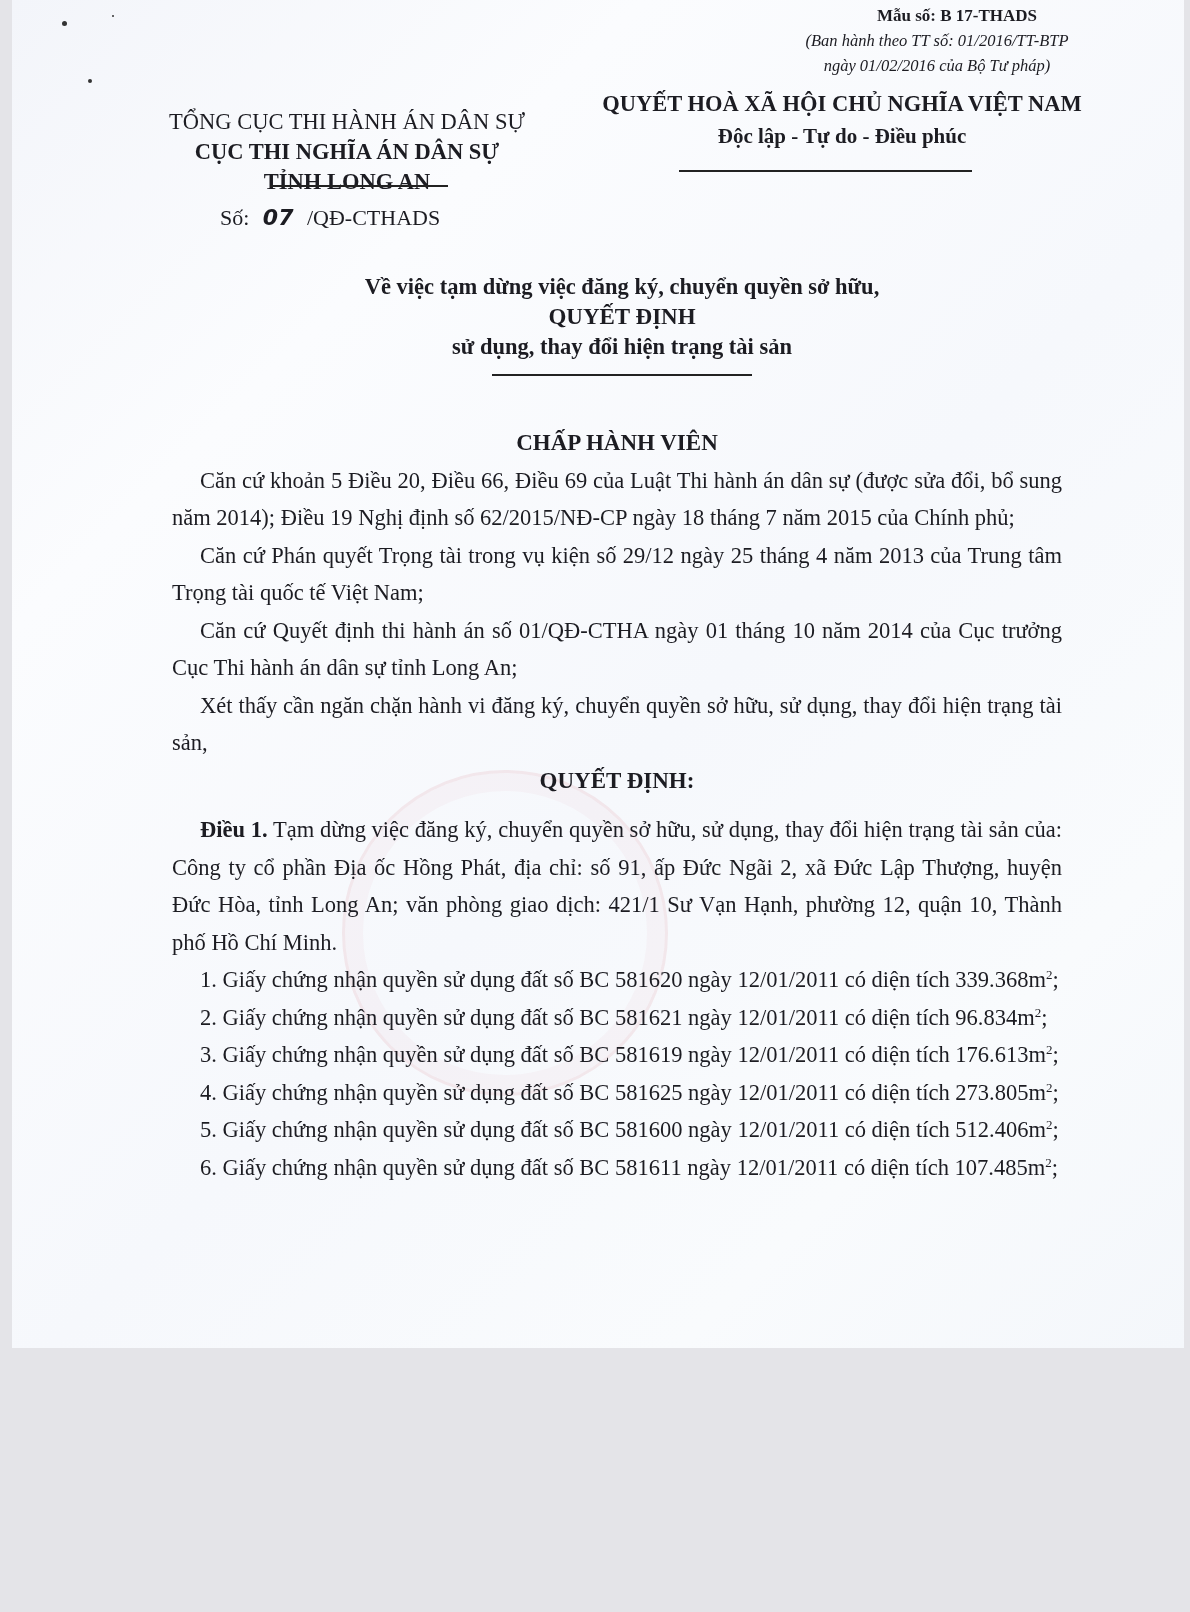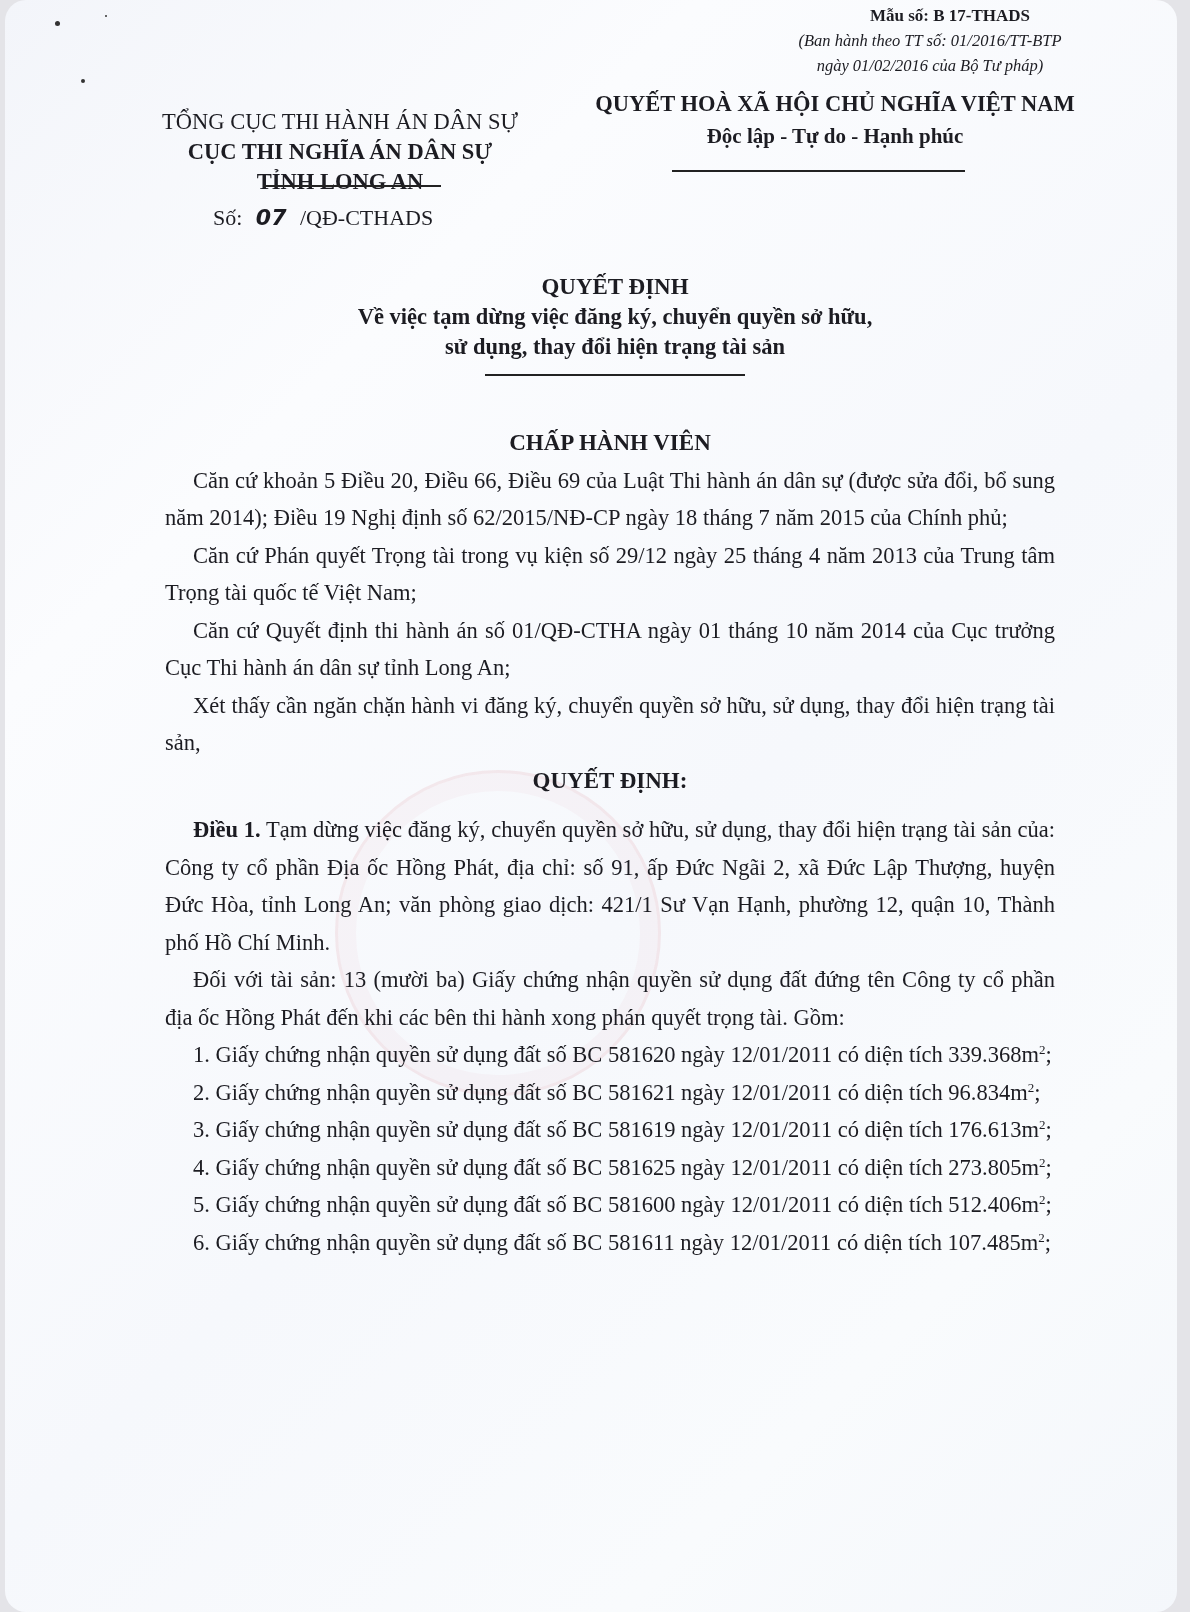--- a/index.html
+++ b/index.html
@@ -3,24 +3,23 @@
   <meta charset="utf-8">
   <style>
     html, body { margin: 0; padding: 0; }
     body {
       width: 1190px; height: 1612px; overflow: hidden;
       background: #e4e4e8;
       font-family: "Liberation Serif", "DejaVu Serif", serif;
       color: #1c1c22;
     }
     .page {
-      position: absolute; left: 5px; top: 0; width: 1172px; height: 1612px;
+      position: absolute; left: 12px; top: 0; width: 1172px; height: 1348px;
       background: linear-gradient(135deg, #f3f5fa 0%, #fbfcfe 25%, #f6f8fc 55%, #f9fbfd 80%, #f4f7fb 100%);
       overflow: hidden;
-      border-radius: 21px;
     }
     .abs { position: absolute; white-space: nowrap; }
     .stamp {
       position: absolute; left: 330px; top: 770px; width: 320px; height: 320px;
       border-radius: 50%; border: 3px solid rgba(210,80,90,0.10);
       box-shadow: inset 0 0 0 18px rgba(210,80,90,0.04);
     }
     .specks span { position: absolute; background: #333; border-radius: 50%; }
 
     .form-no { left: 790px; top: 6px; width: 310px; text-align: center; font-weight: bold; font-size: 17px; }
@@ -65,46 +64,45 @@
 
   <div class="abs agency">
     <div class="l1">TỔNG CỤC THI HÀNH ÁN DÂN SỰ</div>
     <div class="l2">CỤC THI NGHĨA ÁN DÂN SỰ</div>
     <div class="l3">TỈNH LONG AN</div>
   </div>
   <div class="rule" style="left:258px;top:185px;width:178px;"></div>
 
   <div class="abs nation">
     <div class="l1">QUYẾT HOÀ XÃ HỘI CHỦ NGHĨA VIỆT NAM</div>
-    <div class="l2">Độc lập - Tự do - Hạnh phúc</div>
+    <div class="l2">Độc lập - Tự do - Điều phúc</div>
   </div>
   <div class="rule" style="left:667px;top:170px;width:293px;"></div>
 
   <div class="abs docno">
     <span>Số:</span>
     <span class="hand">07</span>
     <span>/QĐ-CTHADS</span>
   </div>
 
   <div class="abs title">
+    <div>Về việc tạm dừng việc đăng ký, chuyển quyền sở hữu,</div>
     <div style="font-size:23px;">QUYẾT ĐỊNH</div>
-    <div>Về việc tạm dừng việc đăng ký, chuyển quyền sở hữu,</div>
     <div>sử dụng, thay đổi hiện trạng tài sản</div>
   </div>
   <div class="rule" style="left:480px;top:374px;width:260px;"></div>
 
   <div class="abs body" style="top:424px; white-space:normal;">
     <div class="heading">CHẤP HÀNH VIÊN</div>
     <p class="para">Căn cứ khoản 5 Điều 20, Điều 66, Điều 69 của Luật Thi hành án dân sự (được sửa đổi, bổ sung năm 2014); Điều 19 Nghị định số 62/2015/NĐ-CP ngày 18 tháng 7 năm 2015 của Chính phủ;</p>
     <p class="para">Căn cứ Phán quyết Trọng tài trong vụ kiện số 29/12 ngày 25 tháng 4 năm 2013 của Trung tâm Trọng tài quốc tế Việt Nam;</p>
     <p class="para">Căn cứ Quyết định thi hành án số 01/QĐ-CTHA ngày 01 tháng 10 năm 2014 của Cục trưởng Cục Thi hành án dân sự tỉnh Long An;</p>
     <p class="para">Xét thấy cần ngăn chặn hành vi đăng ký, chuyển quyền sở hữu, sử dụng, thay đổi hiện trạng tài sản,</p>
     <div class="heading" style="margin-bottom:12px;">QUYẾT ĐỊNH:</div>
     <p class="para"><span class="bold">Điều 1.</span><span> Tạm dừng việc đăng ký, chuyển quyền sở hữu, sử dụng, thay đổi hiện trạng tài sản của: Công ty cổ phần Địa ốc Hồng Phát, địa chỉ: số 91, ấp Đức Ngãi 2, xã Đức Lập Thượng, huyện Đức Hòa, tỉnh Long An; văn phòng giao dịch: 421/1 Sư Vạn Hạnh, phường 12, quận 10, Thành phố Hồ Chí Minh.</span></p>
-    <p class="para">Đối với tài sản: 13 (mười ba) Giấy chứng nhận quyền sử dụng đất đứng tên Công ty cổ phần địa ốc Hồng Phát đến khi các bên thi hành xong phán quyết trọng tài. Gồm:</p>
 
     <p class="para"><span>1. Giấy chứng nhận quyền sử dụng đất số BC 581620 ngày 12/01/2011 có diện tích 339.368m</span><sup>2</sup><span>;</span></p>
     <p class="para"><span>2. Giấy chứng nhận quyền sử dụng đất số BC 581621 ngày 12/01/2011 có diện tích 96.834m</span><sup>2</sup><span>;</span></p>
     <p class="para"><span>3. Giấy chứng nhận quyền sử dụng đất số BC 581619 ngày 12/01/2011 có diện tích 176.613m</span><sup>2</sup><span>;</span></p>
     <p class="para"><span>4. Giấy chứng nhận quyền sử dụng đất số BC 581625 ngày 12/01/2011 có diện tích 273.805m</span><sup>2</sup><span>;</span></p>
     <p class="para"><span>5. Giấy chứng nhận quyền sử dụng đất số BC 581600 ngày 12/01/2011 có diện tích 512.406m</span><sup>2</sup><span>;</span></p>
     <p class="para"><span>6. Giấy chứng nhận quyền sử dụng đất số BC 581611 ngày 12/01/2011 có diện tích 107.485m</span><sup>2</sup><span>;</span></p>
   </div>
 </div>
 

